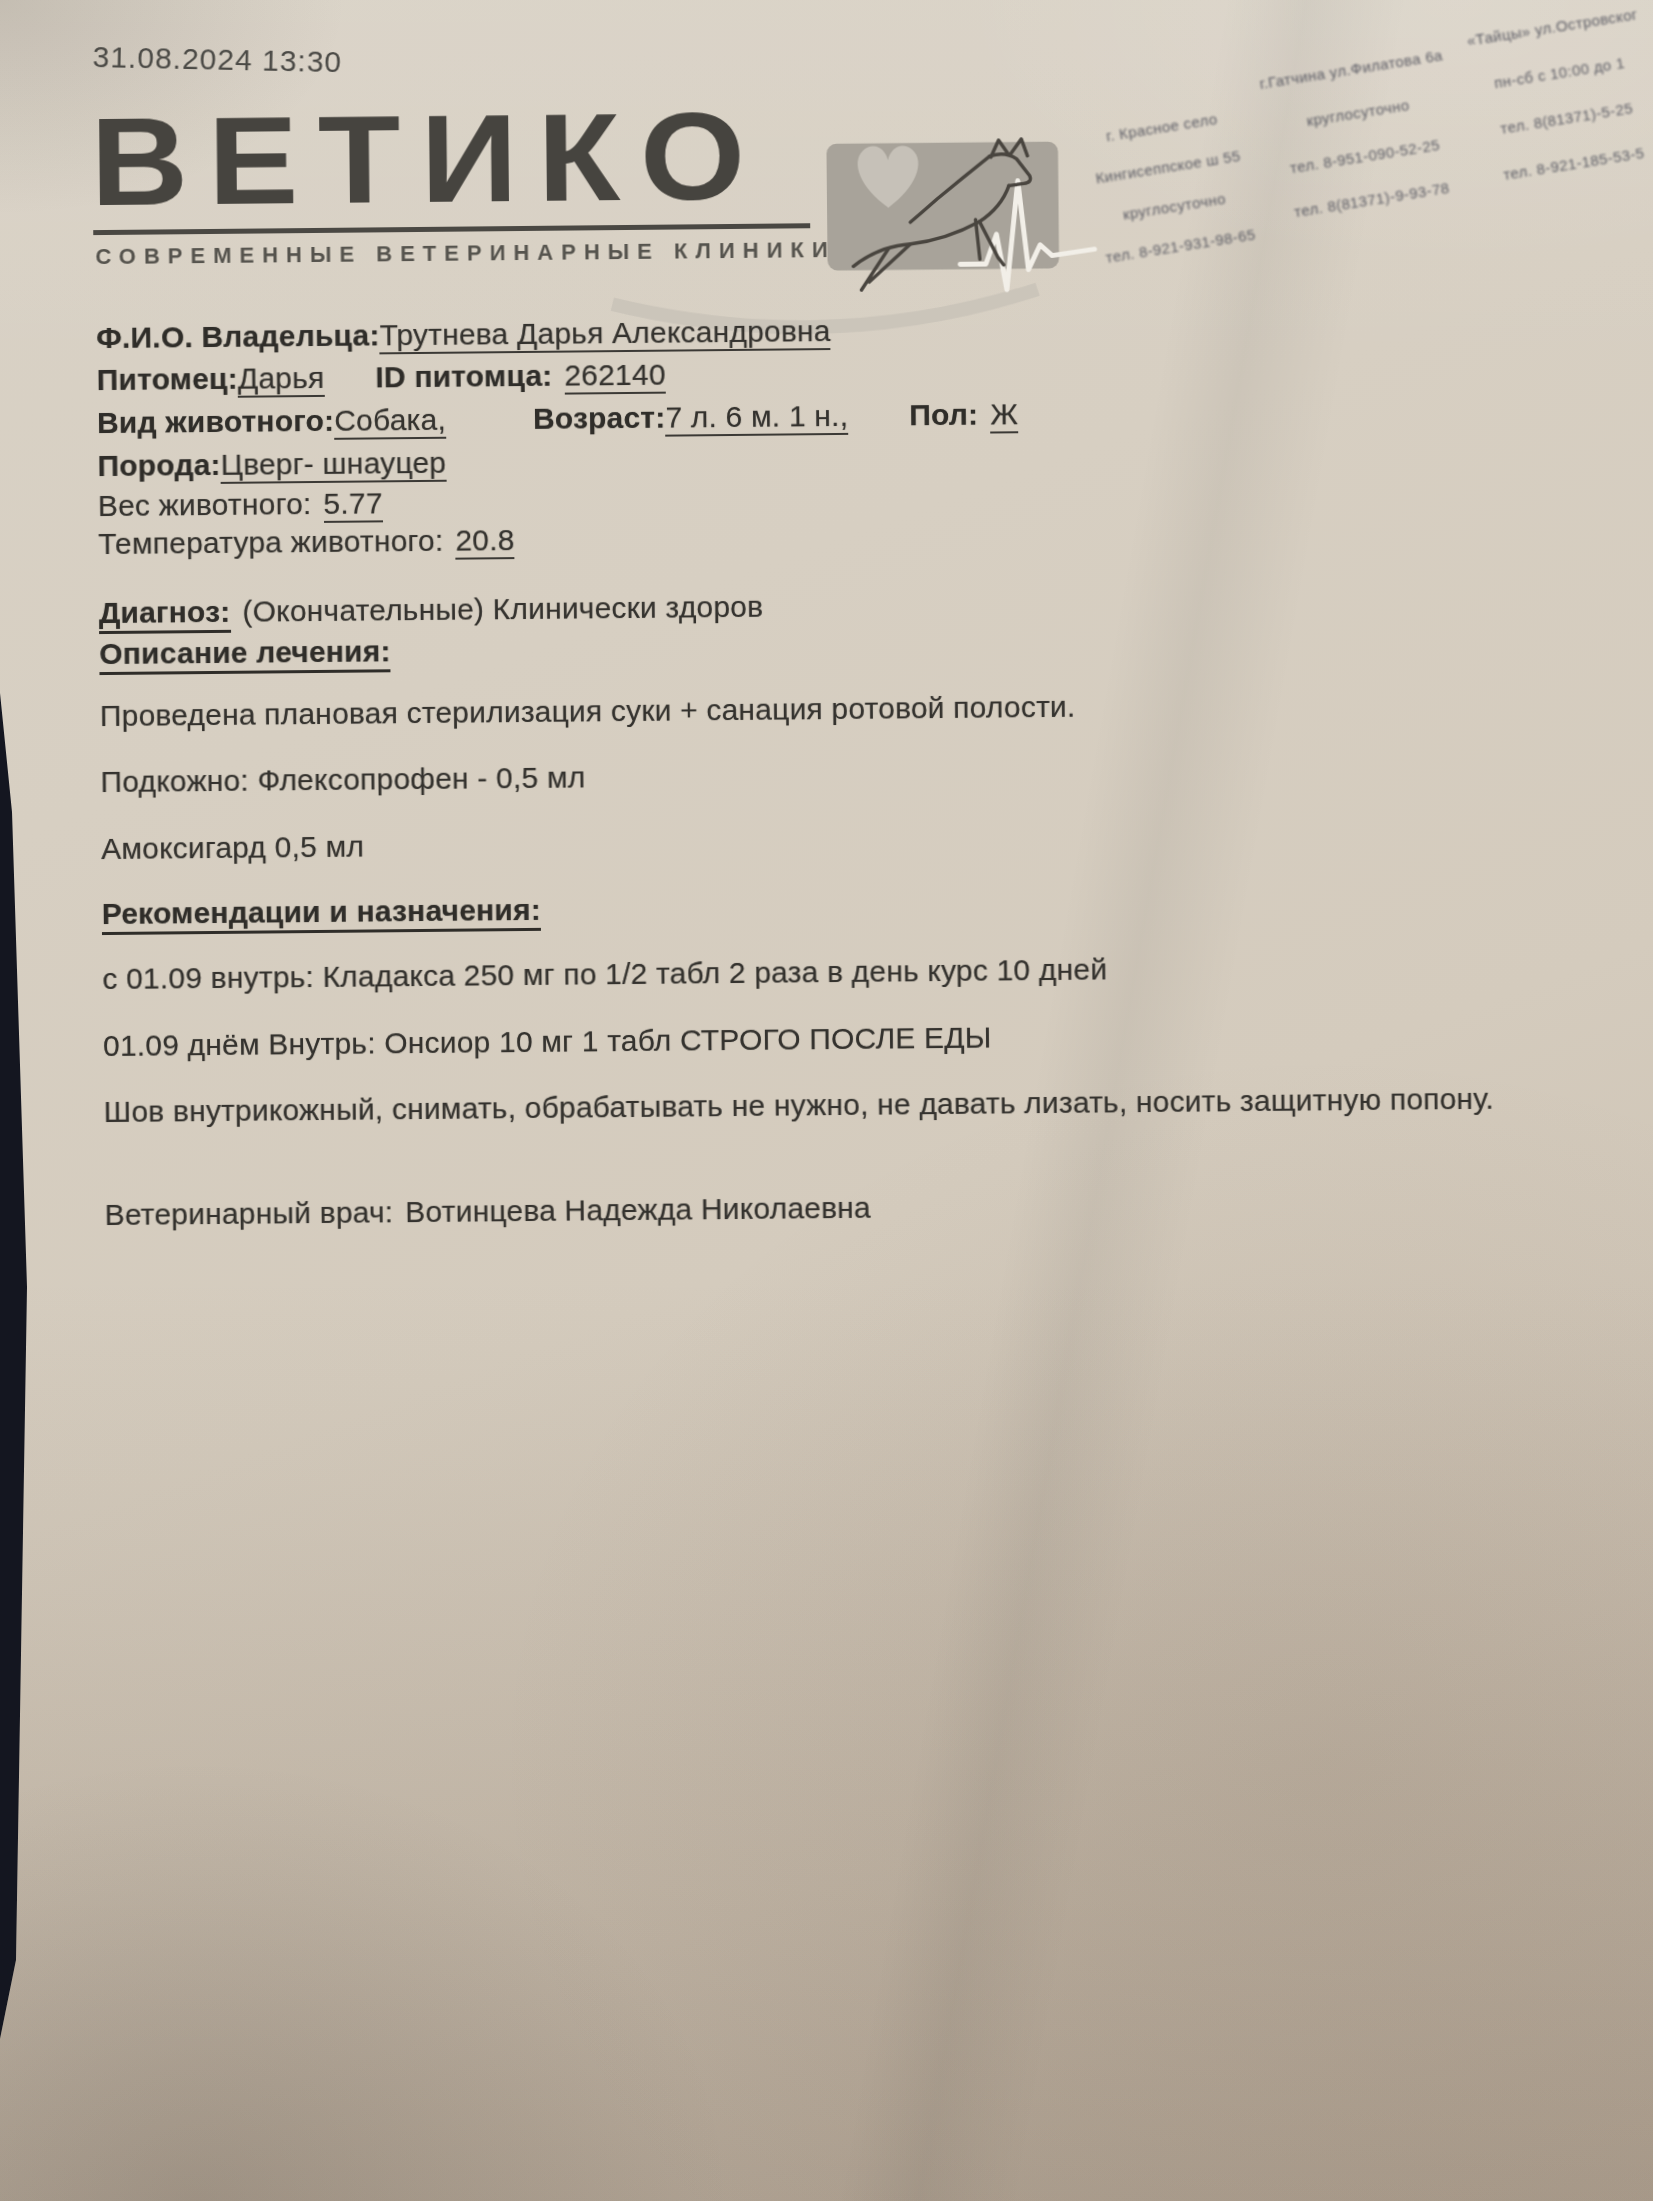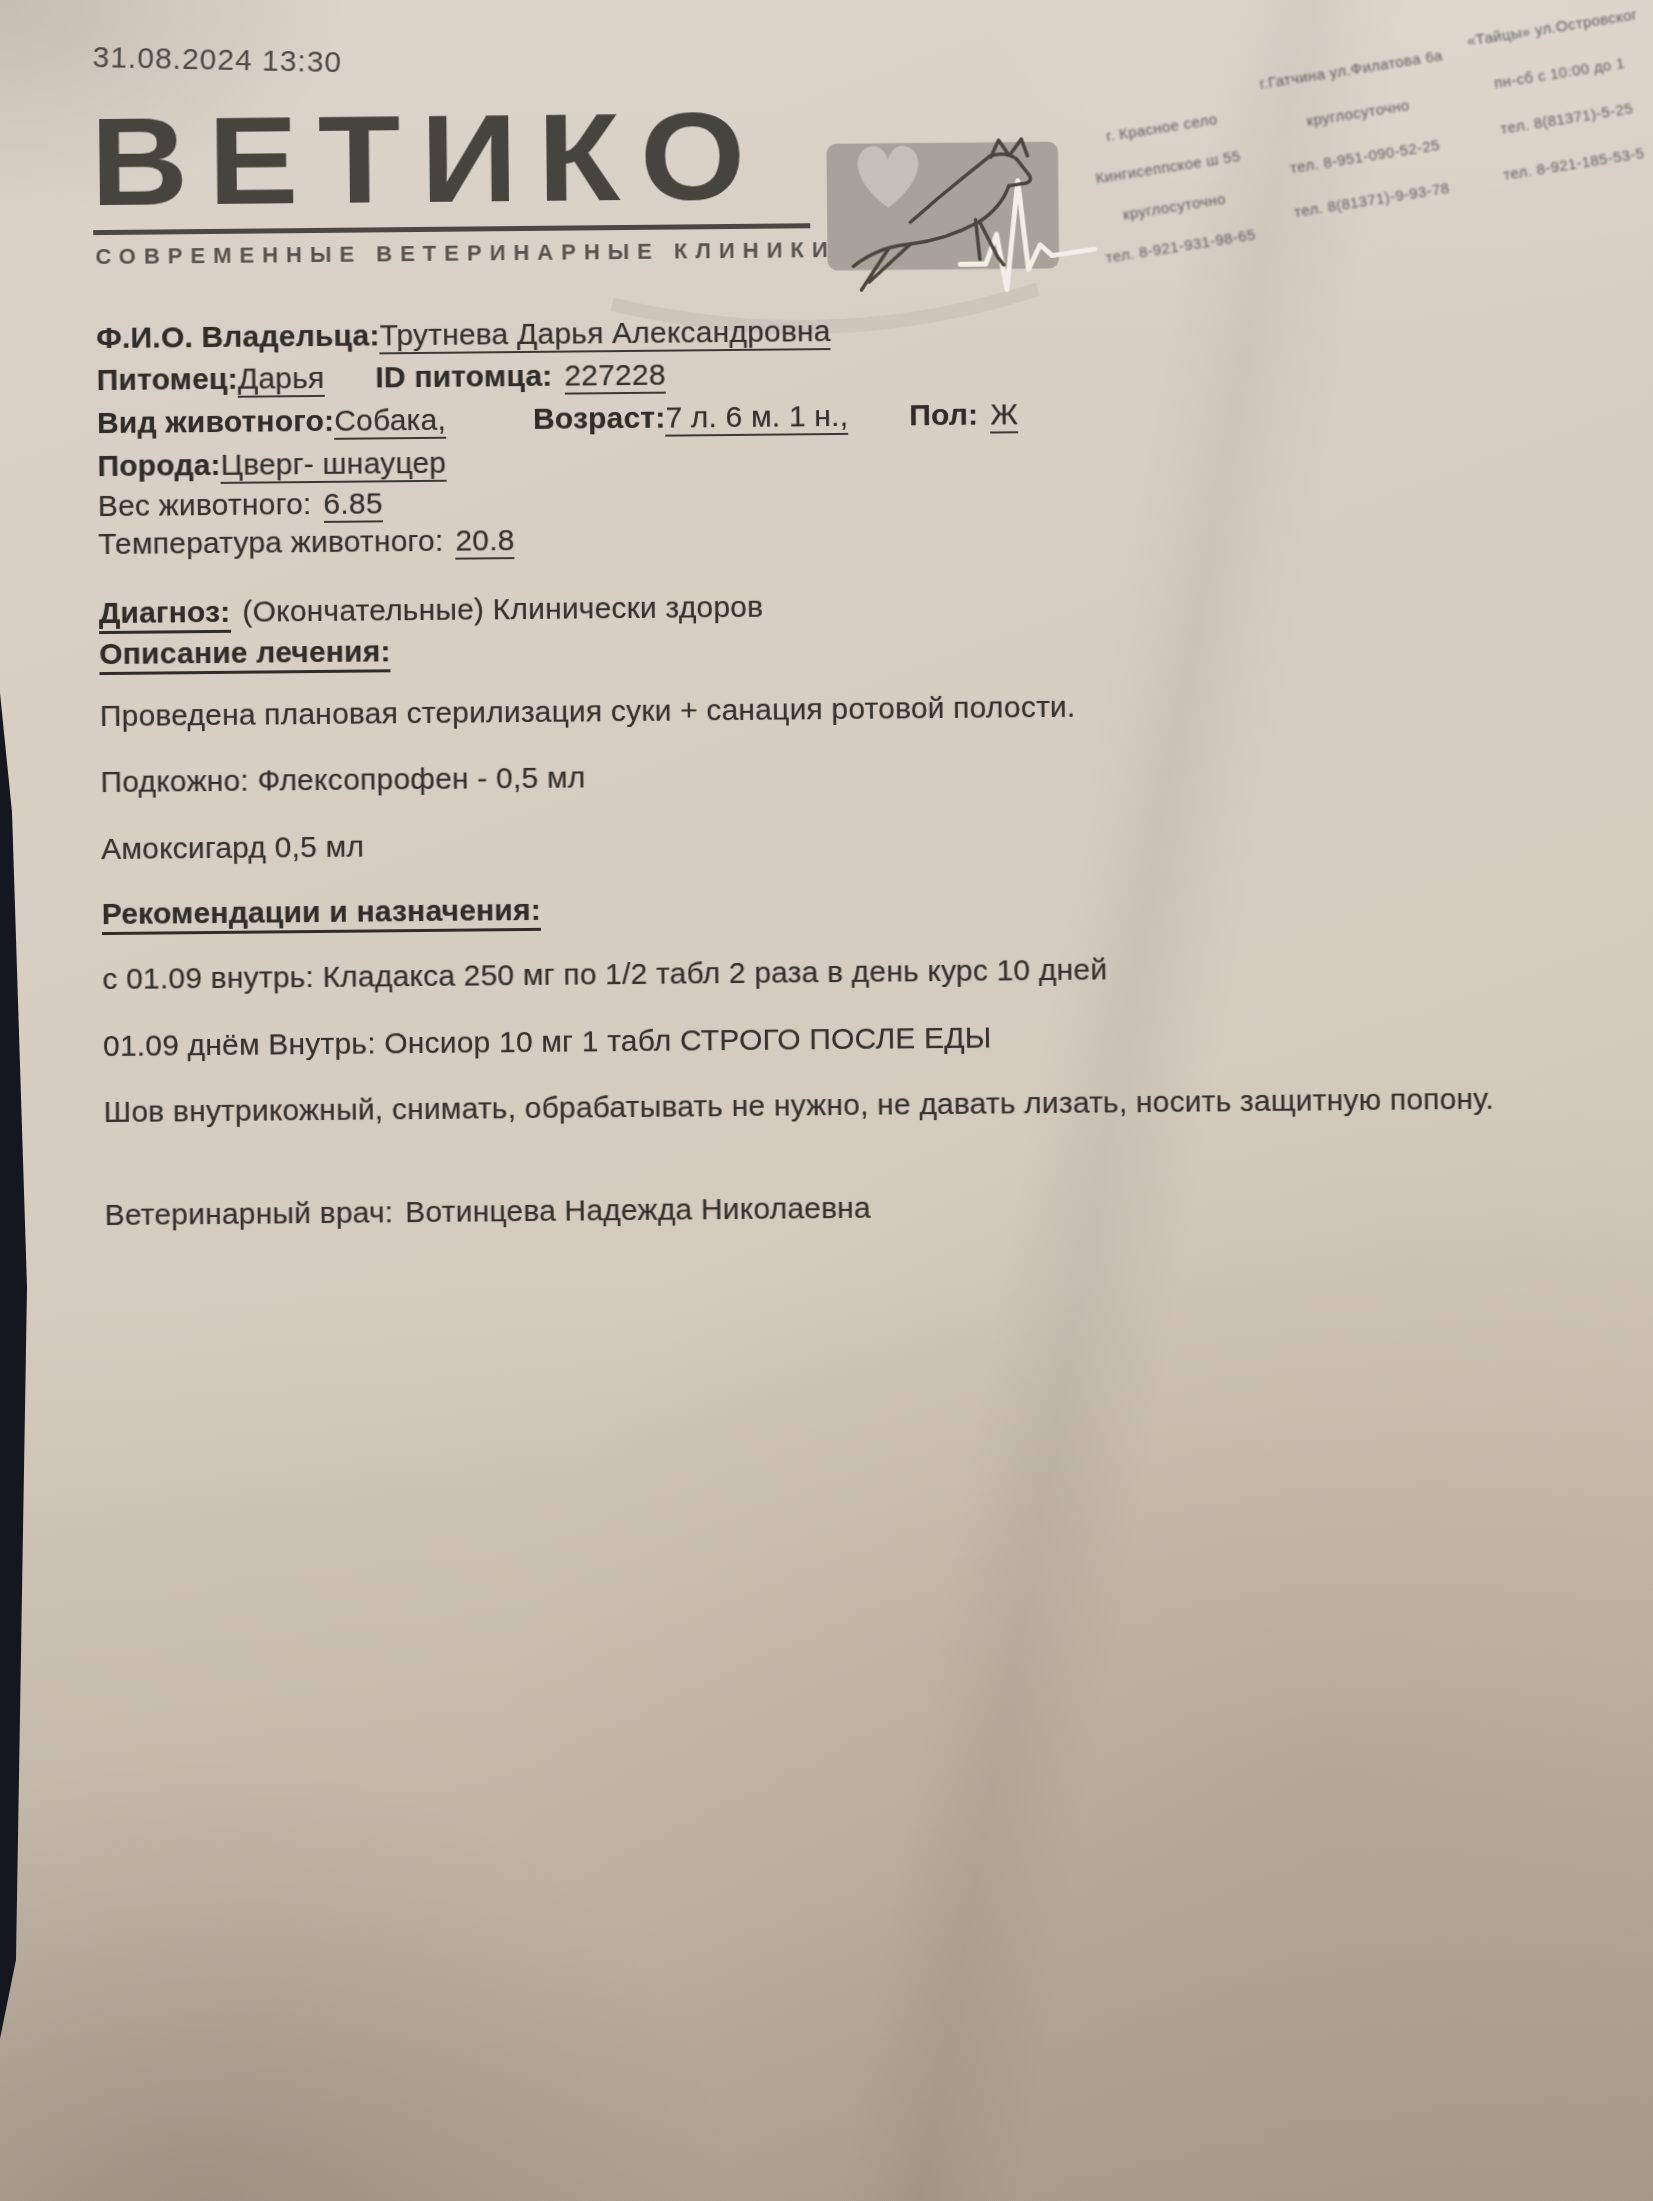--- a/index.html
+++ b/index.html
@@ -77,31 +77,31 @@
         <path d="M 432,127 q -34,18 -70,22 l -42,38 m 20,-34 l -28,42"></path>
         <path d="M 362,149 q -32,2 -58,22"></path>
         <path d="M 443,61 q -28,22 -54,43 q -15,13 -27,23"></path>
       </g>
     </svg>
 
     <div class="abs line" style="top:319px">
       <span class="b">Ф.И.О. Владельца:</span><span class="u">Трутнева Дарья Александровна</span>
     </div>
     <div class="abs line" style="top:361px">
-      <span class="b">Питомец:</span><span class="u">Дарья</span><span class="gap-s"></span><span class="b">ID питомца:</span><span class="sp"></span><span class="u">227228</span>
+      <span class="b">Питомец:</span><span class="u">Дарья</span><span class="gap-s"></span><span class="b">ID питомца:</span><span class="sp"></span><span class="u">262140</span>
     </div>
     <div class="abs line" style="top:404px">
       <span class="b">Вид животного:</span><span class="u">Собака,</span><span class="gap-m"></span><span class="b">Возраст:</span><span class="u">7 л. 6 м. 1 н.,</span><span class="gap-l"></span><span class="b">Пол:</span><span class="sp"></span><span class="u">Ж</span>
     </div>
     <div class="abs line" style="top:447px">
       <span class="b">Порода:</span><span class="u">Цверг- шнауцер</span>
     </div>
 
     <div class="abs line" style="top:487px">
-      <span>Вес животного:</span><span class="sp"></span><span class="u">6.85</span>
+      <span>Вес животного:</span><span class="sp"></span><span class="u">5.77</span>
     </div>
     <div class="abs line" style="top:525px">
       <span>Температура животного:</span><span class="sp"></span><span class="u">20.8</span>
     </div>
 
     <div class="abs line" style="top:594px">
       <span class="bu">Диагноз:</span><span class="sp"></span><span>(Окончательные) Клинически здоров</span>
     </div>
     <div class="abs line" style="top:635px">
       <span class="bu">Описание лечения:</span>

